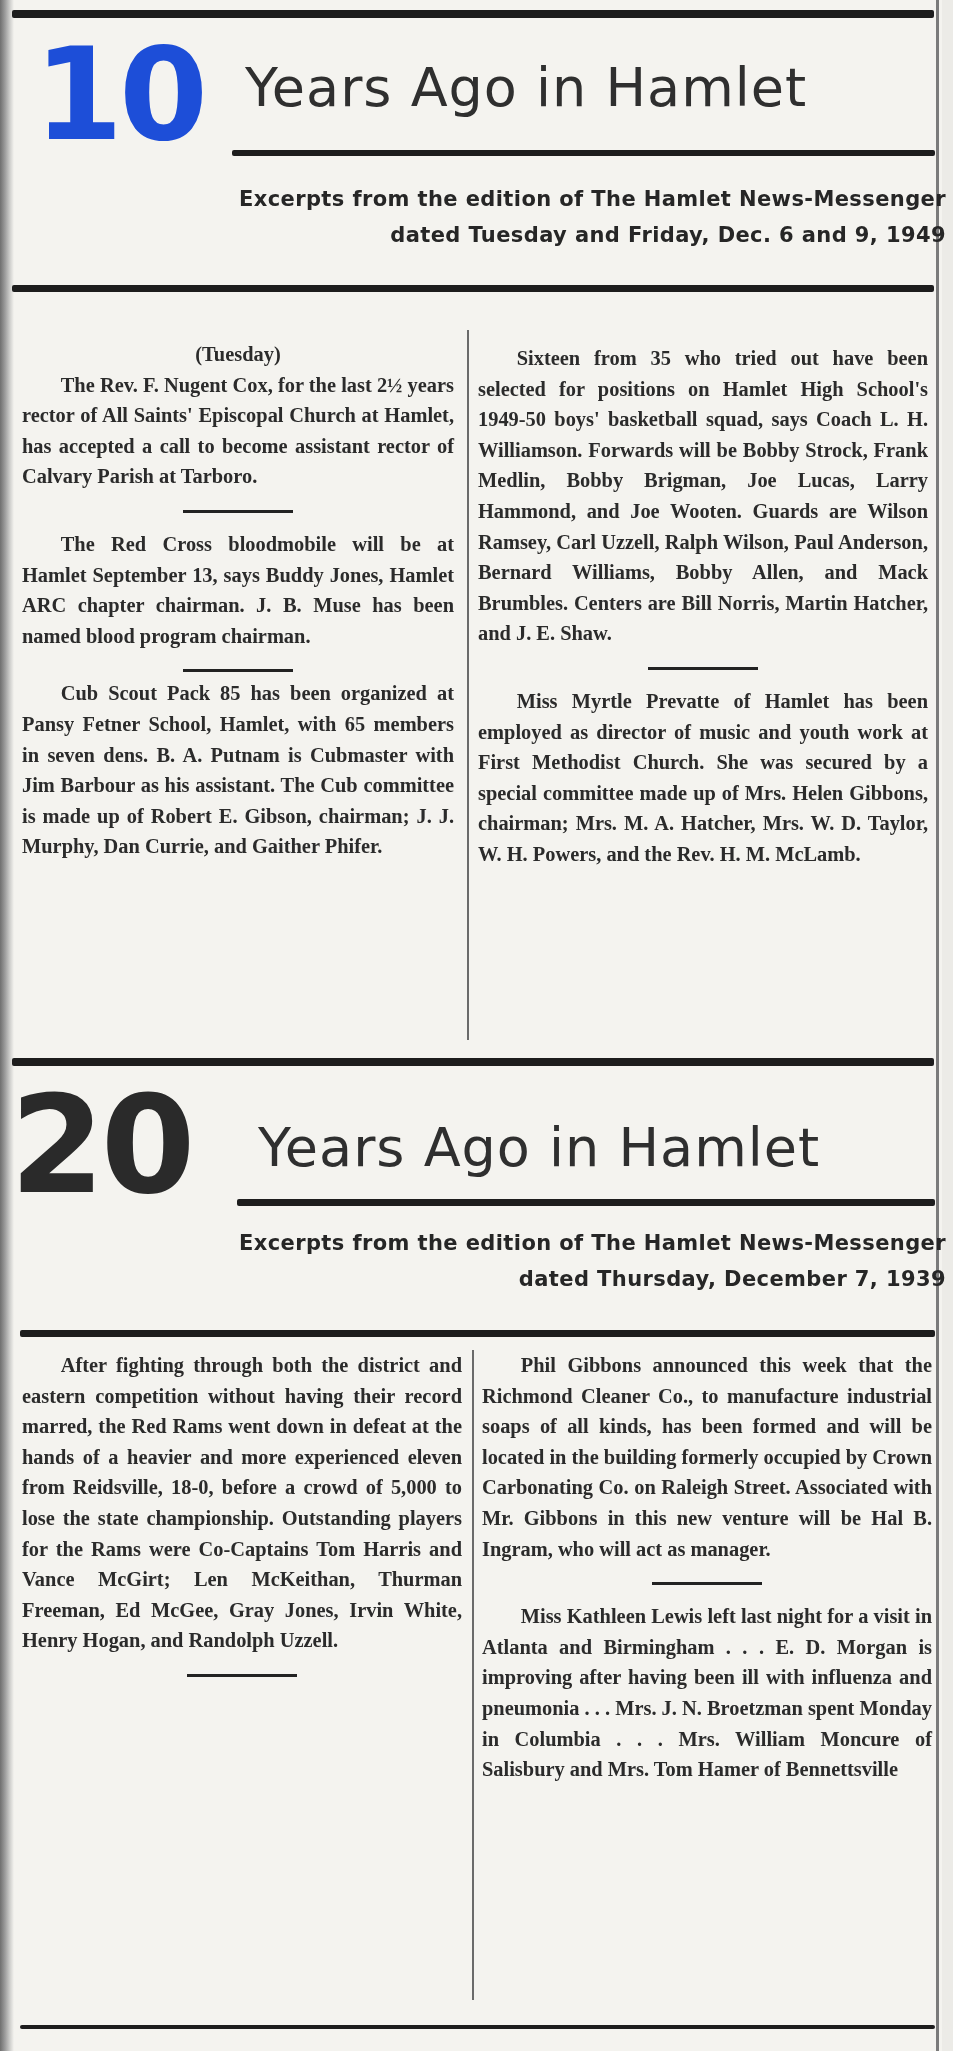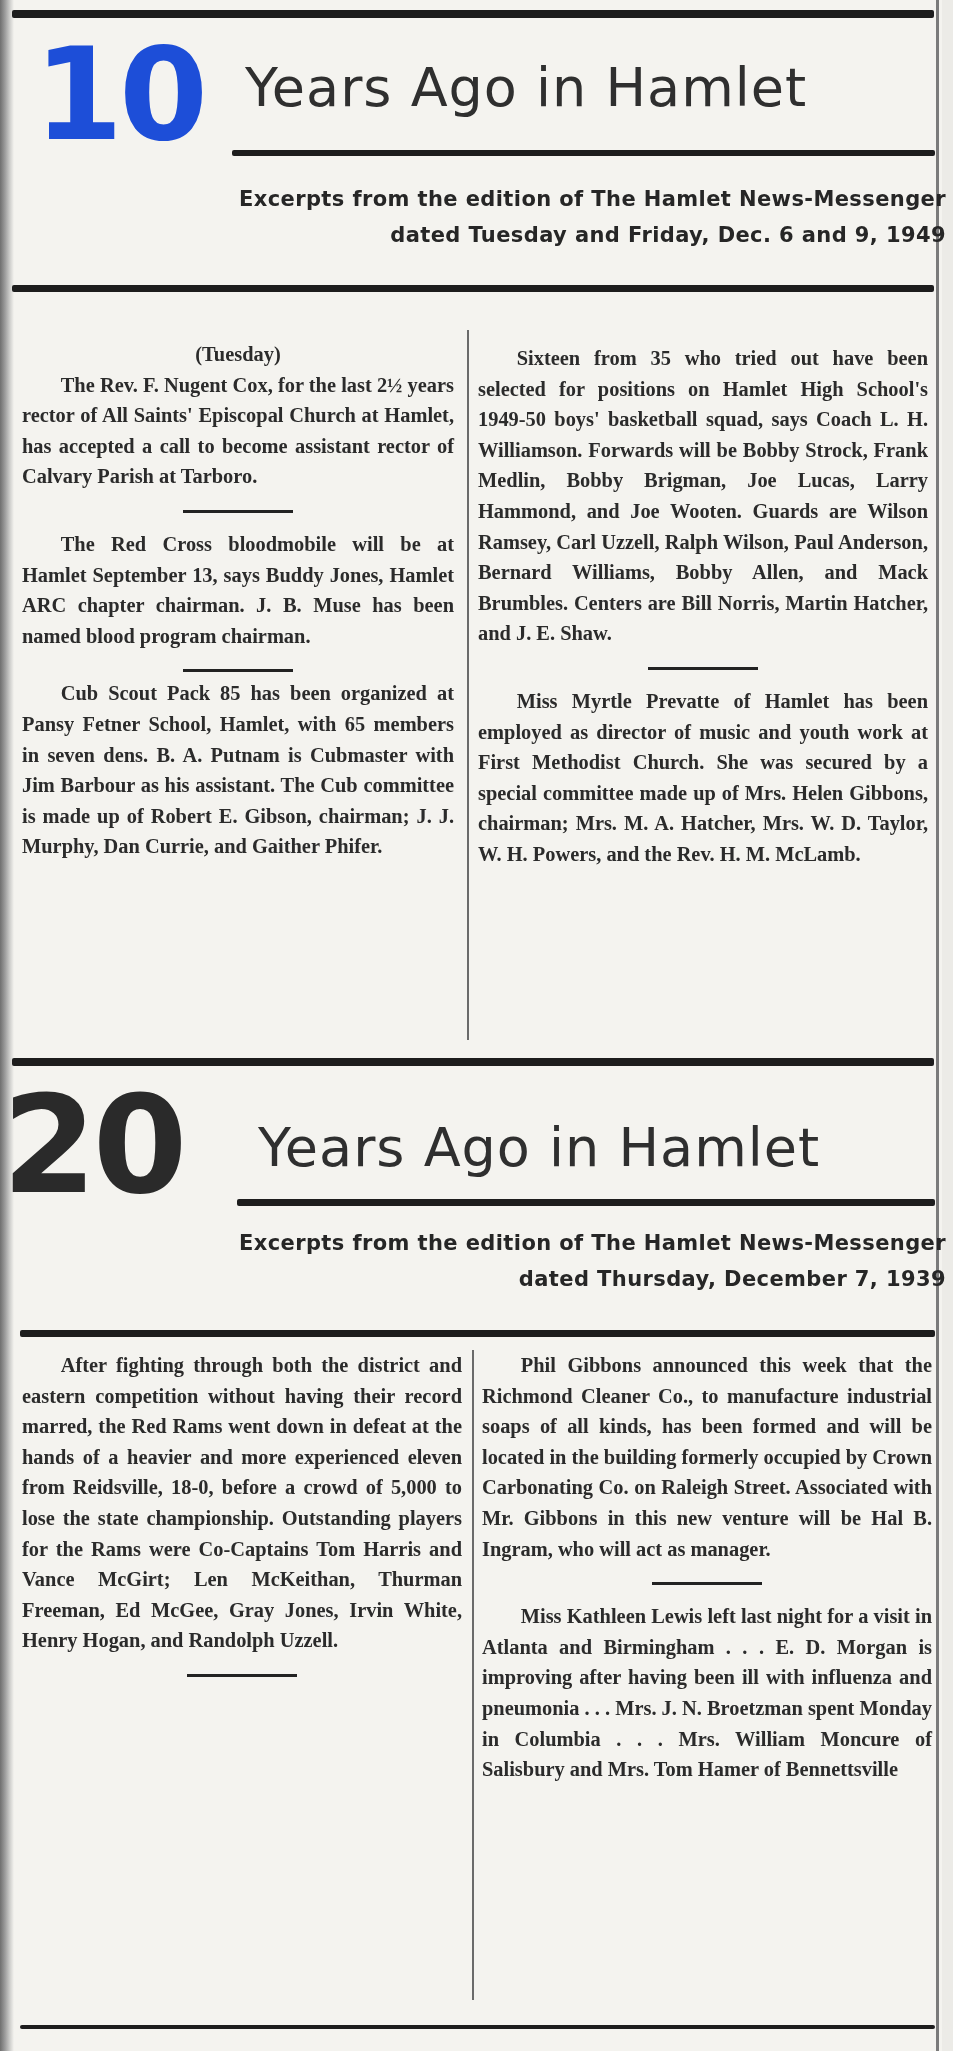--- a/index.html
+++ b/index.html
@@ -84,21 +84,21 @@
   <div class="col" style="left:478px; top:303px; width:450px;margin-top:40px;">
     <p>Sixteen from 35 who tried out have been selected for positions on Hamlet High School's 1949-50 boys' basketball squad, says Coach L. H. Williamson. Forwards will be Bobby Strock, Frank Medlin, Bobby Brigman, Joe Lucas, Larry Hammond, and Joe Wooten. Guards are Wilson Ramsey, Carl Uzzell, Ralph Wilson, Paul Anderson, Bernard Williams, Bobby Allen, and Mack Brumbles. Centers are Bill Norris, Martin Hatcher, and J. E. Shaw.</p>
     <div class="divider"></div>
     <p>Miss Myrtle Prevatte of Hamlet has been employed as director of music and youth work at First Methodist Church. She was secured by a special committee made up of Mrs. Helen Gibbons, chairman; Mrs. M. A. Hatcher, Mrs. W. D. Taylor, W. H. Powers, and the Rev. H. M. McLamb.</p>
   </div>
 
   <div class="rule" style="left:12px; top:1058px; width:922px; height:8px;"></div>
 </section>
 
 <section>
-  <div class="big-number" style="left:2px; top:1075px; font-size:136px; line-height:140px; color:#2a2a2a;">20</div>
+  <div class="big-number" style="left:10px; top:1075px; font-size:136px; line-height:140px; color:#2a2a2a;">20</div>
 
   <div class="headline" style="left:258px; top:1118px; font-size:54px; line-height:60px;">Years Ago in Hamlet</div>
 
   <div class="rule" style="left:237px; top:1199px; width:698px; height:7px;"></div>
 
   <div class="subhead" style="top:1225px;">
     <div>Excerpts from the edition of The Hamlet News-Messenger</div>
     <div>dated Thursday, December 7, 1939</div>
   </div>
 

